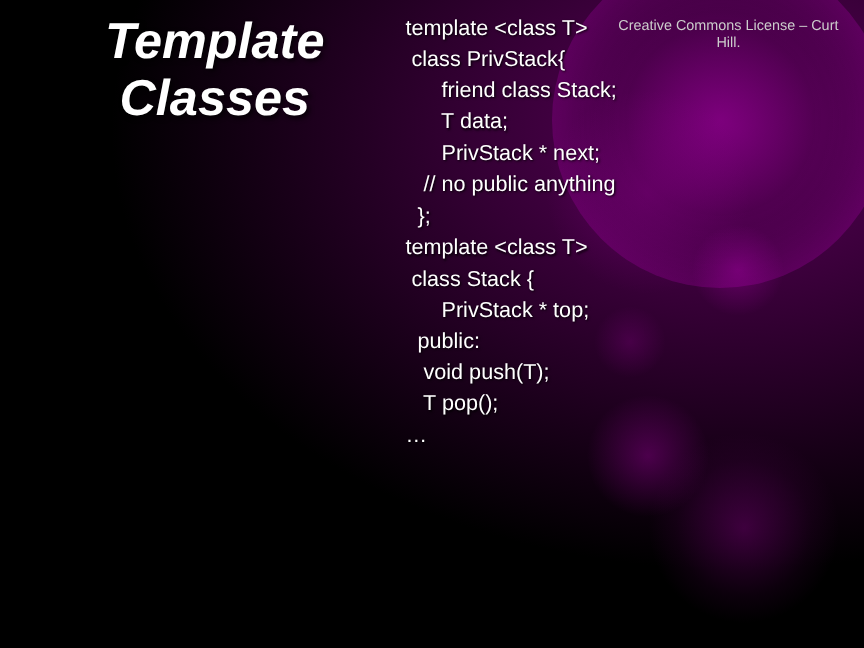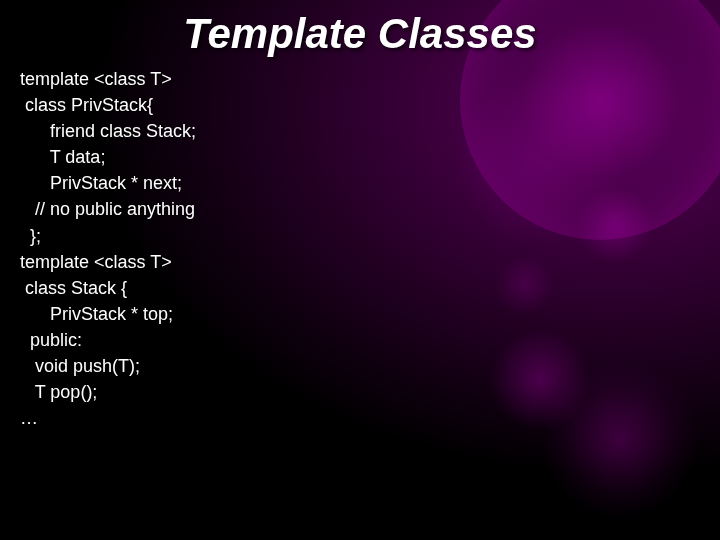--- a/index.html
+++ b/index.html
@@ -73,21 +73,21 @@
       top: 250px; right: 160px;
       background: radial-gradient(ellipse, rgba(180,0,180,0.2) 0%, transparent 60%);
     }
 
     .content {
       position: relative;
       z-index: 2;
       padding: 10px 20px 5px 20px;
       height: 100%;
       display: flex;
-      flex-direction: column;
+      flex-direction: row;
     }
 
     .title {
       text-align: center;
       font-family: Arial, sans-serif;
       font-size: 42px;
       font-weight: bold;
       color: #ffffff;
       margin-bottom: 8px;
       text-shadow: 2px 2px 4px rgba(0,0,0,0.8);
@@ -134,13 +134,14 @@
    // no public anything
   };
 template &lt;class T&gt;
  class Stack {
       PrivStack * top;
   public:
    void push(T);
    T pop();
 …</div>
 
+  <div class="footer">Creative Commons License – Curt Hill.</div>
 </div>
 
 </body></html>

